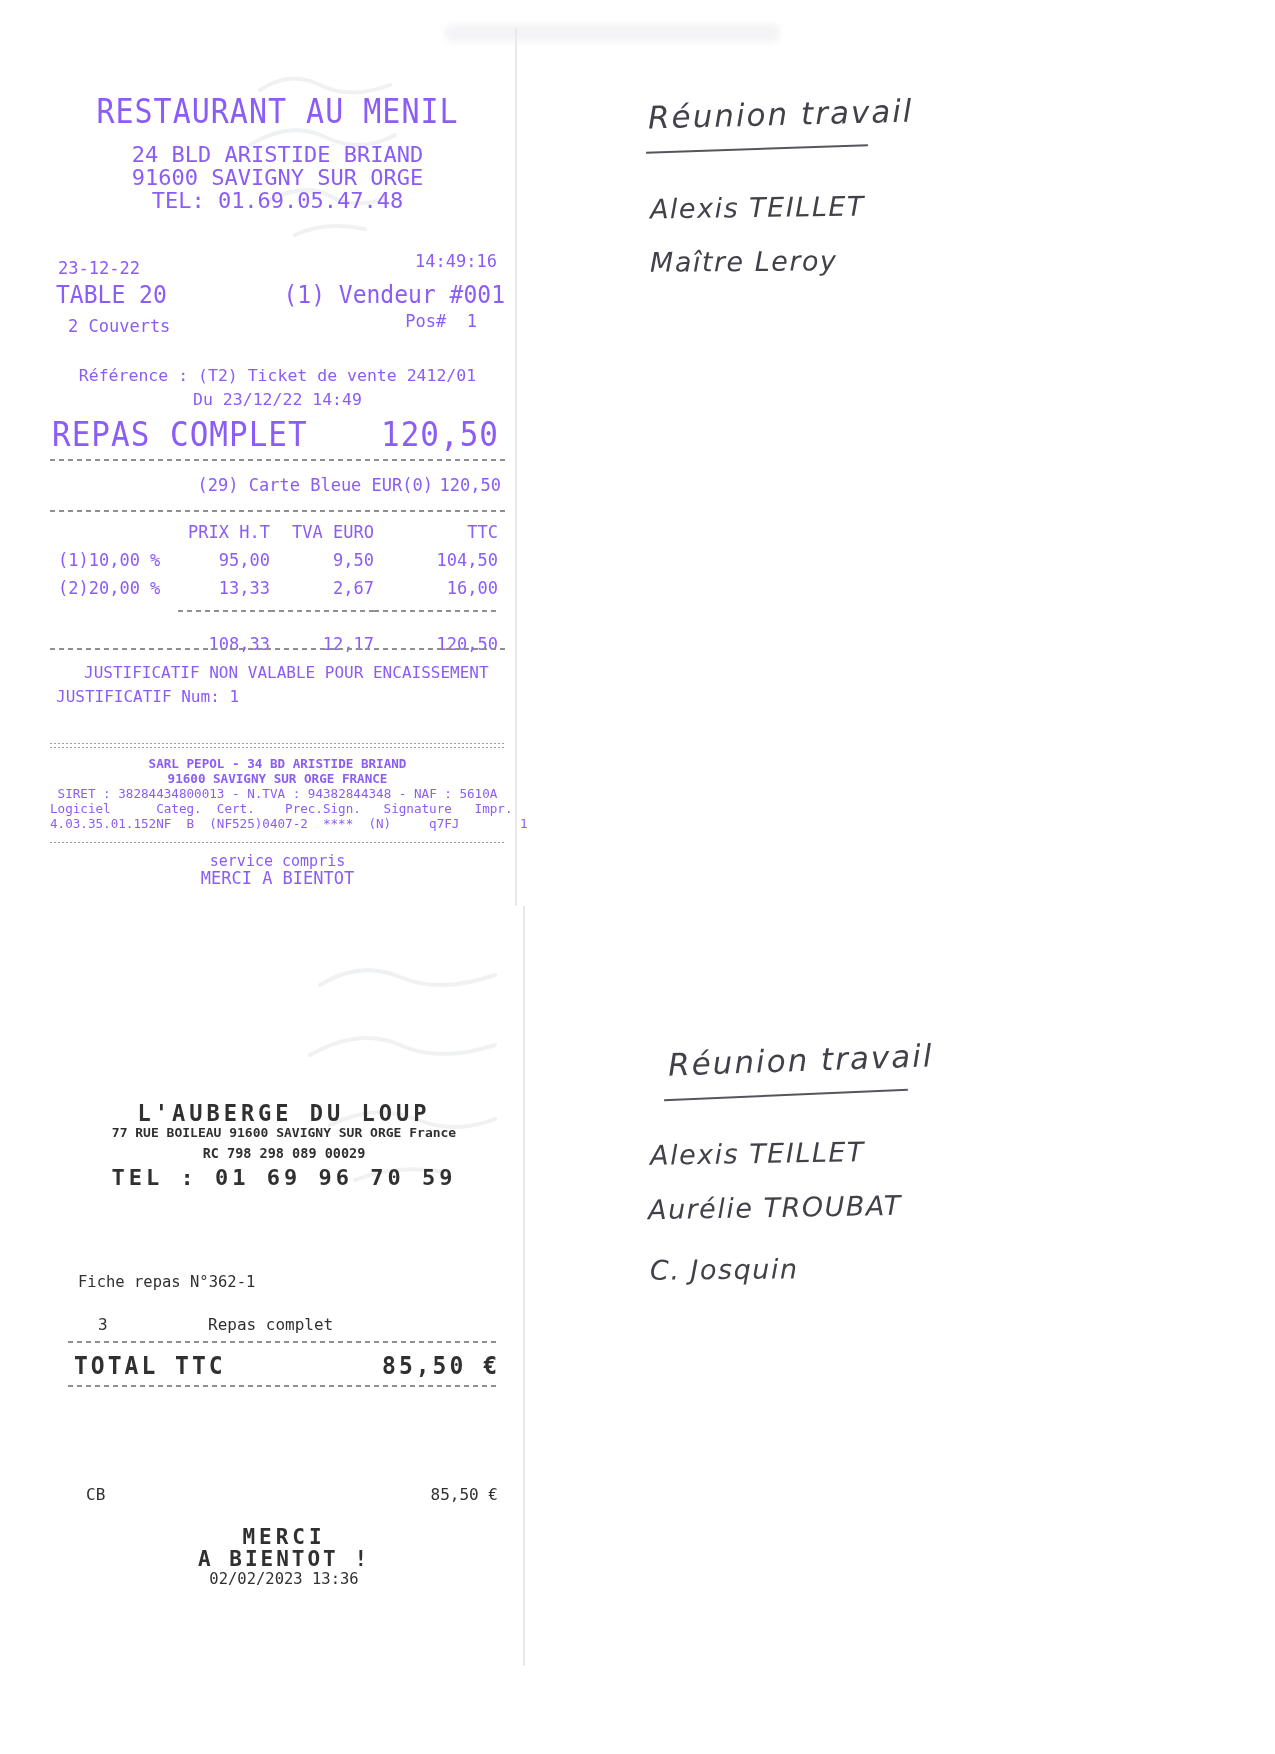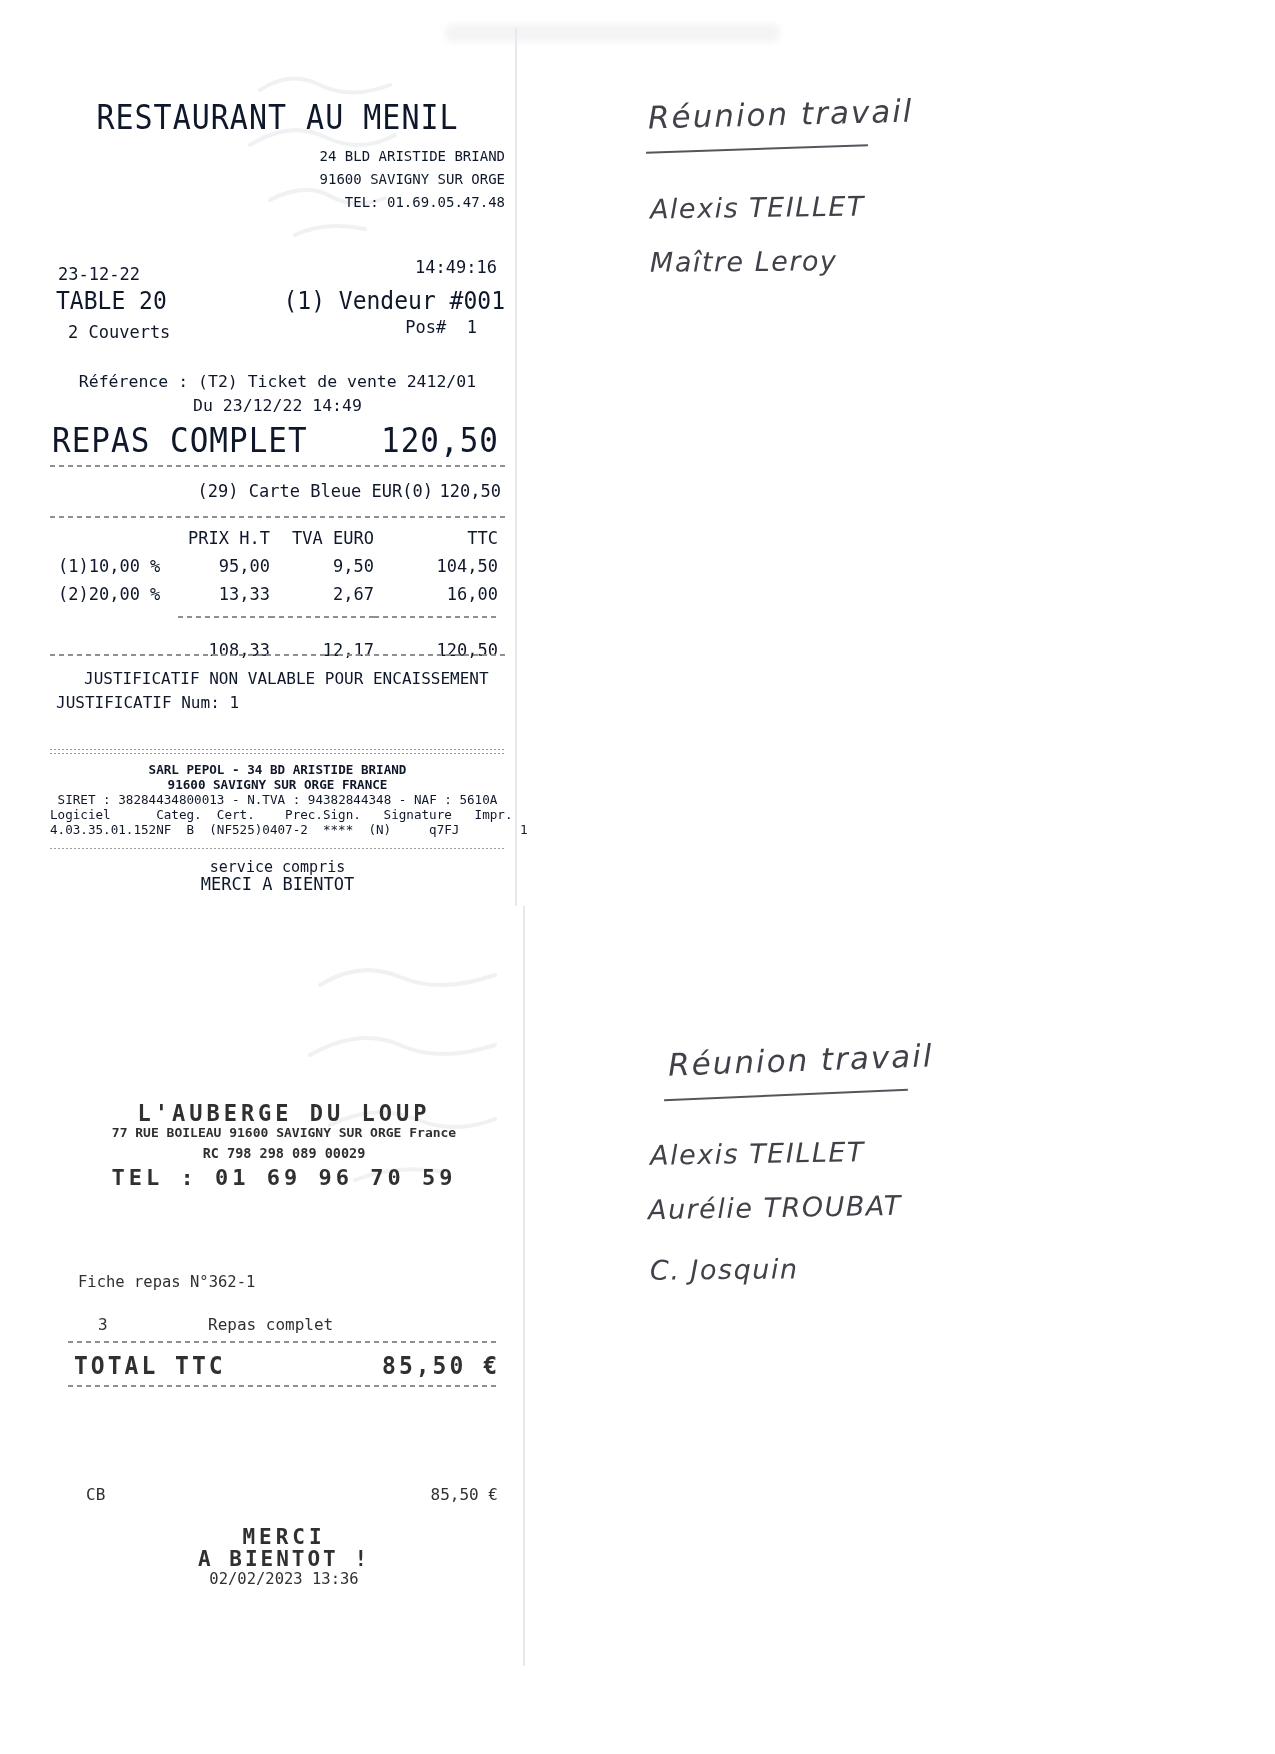--- a/index.html
+++ b/index.html
@@ -2,23 +2,23 @@
 <html><head>
 <meta charset="utf-8">
 <style>
   html,body{margin:0;padding:0;background:#ffffff;}
   body{width:1275px;height:1754px;position:relative;overflow:hidden;
        font-family:"DejaVu Sans Mono","Liberation Mono",monospace;color:#262626;}
   .rc{position:absolute;}
   .rc .ln{position:absolute;white-space:pre;}
 
   
-  #receipt1{left:50px;top:96px;width:455px;height:815px;color:#0f172a;}
+  #receipt1{left:50px;top:90px;width:455px;height:815px;color:#8b5cf6;}
   .r1-name{top:4px;left:0;width:100%;text-align:center;font-size:30px;letter-spacing:1px;transform:scaleY(1.12);}
-  .r1-addr{left:0;width:100%;text-align:right;font-size:14px;}
+  .r1-addr{left:0;width:100%;text-align:center;font-size:22px;}
   .r1-big{font-size:23px;transform:scaleY(1.05);}
   .r1-sm{font-size:17px;}
   .r1-item{font-size:31px;letter-spacing:1px;transform:scaleY(1.08);}
   .sep{position:absolute;height:2px;left:0;right:0;
        background:repeating-linear-gradient(90deg,#8f8f8f 0 5px,transparent 5px 9px);}
   .sep.fine{height:1px;background:repeating-linear-gradient(90deg,#9a9a9a 0 2px,transparent 2px 4px);}
   .grid1{position:absolute;left:0;width:448px;display:grid;grid-template-columns:128px 92px 104px 124px;
          font-size:17px;row-gap:8px;}
   .grid1 .c{white-space:pre;}
   .grid1 .r{text-align:right;}

